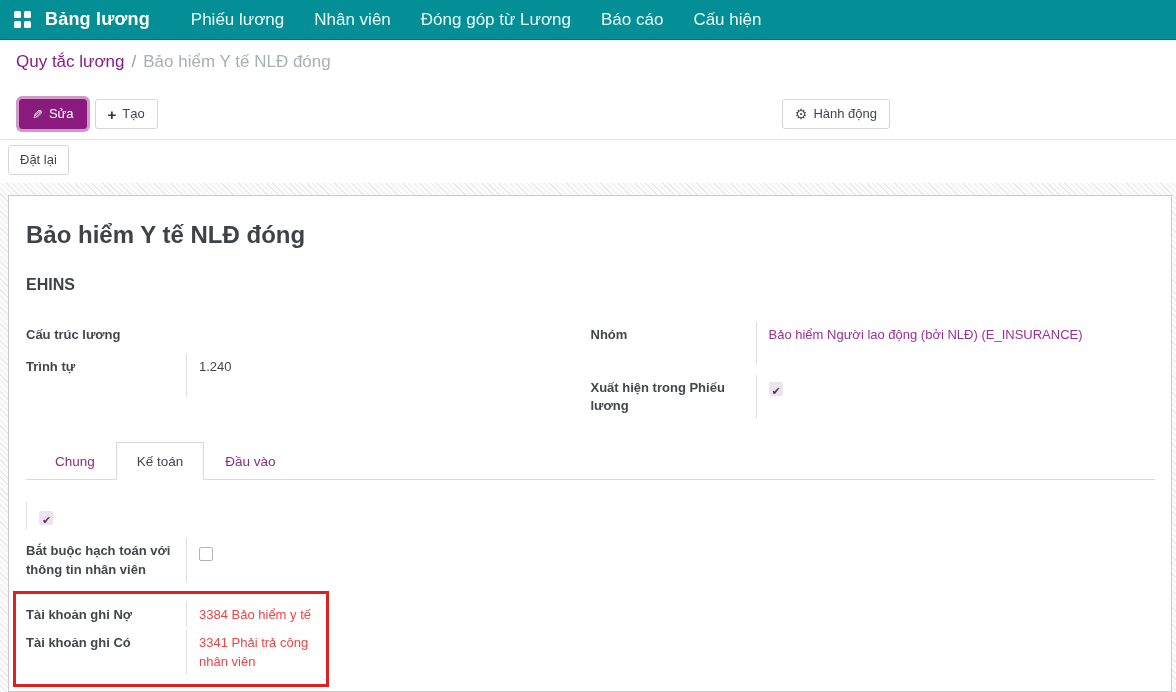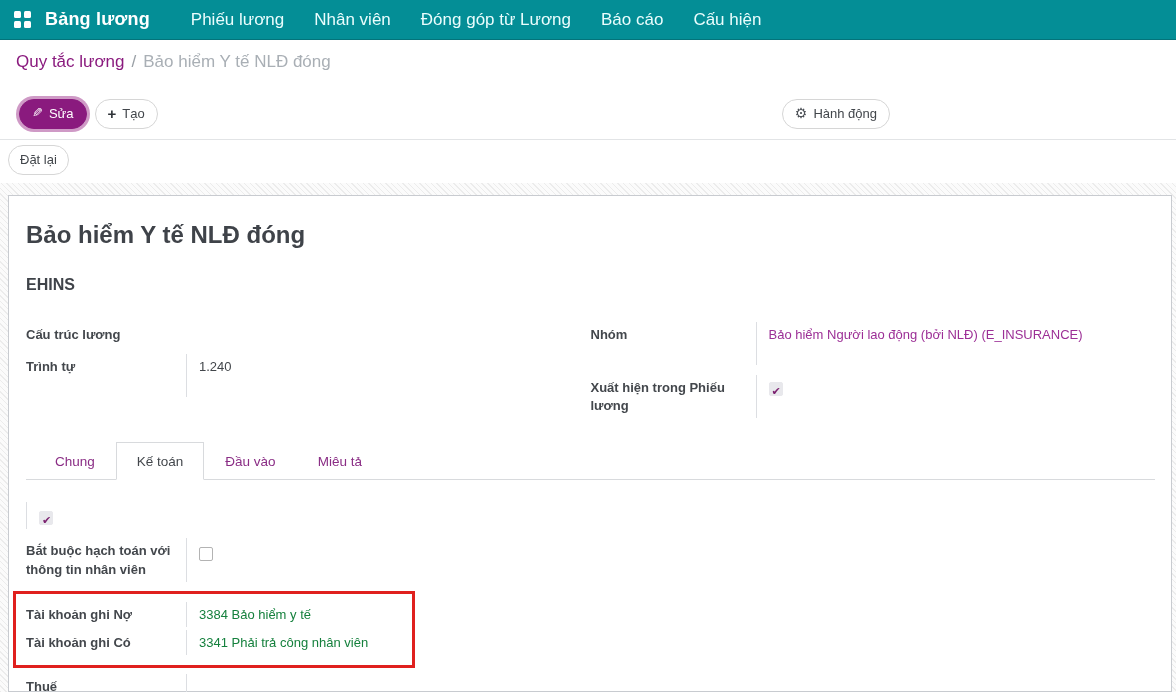--- a/index.html
+++ b/index.html
@@ -36,22 +36,22 @@
 
   
   .control-panel { background: #fff; padding: 9px 16px 10px 16px; border-bottom: 1px solid #e2e4e6; }
   .breadcrumb { font-size: 17px; line-height: 26px; margin-bottom: 24px; }
   .breadcrumb a { color: #8a1a7e; text-decoration: none; cursor: pointer; }
   .breadcrumb .sep { color: #9aa0a6; margin: 0 7px; }
   .breadcrumb .current { color: #a9afb5; }
   .btn-row { display: flex; align-items: center; gap: 8px; }
   .btn {
     font-family: inherit; font-size: 13px; color: #42464b;
-    background: #fff; border: 1px solid #d6d6d6; border-radius: 15px;
-    padding: 6px 12px; cursor: pointer; display: inline-flex; align-items: flex-start; gap: 6px;
+    background: #fff; border: 1px solid #d6d6d6; border-radius: 3px;
+    padding: 6px 12px; cursor: pointer; display: inline-flex; align-items: center; gap: 6px;
     line-height: 16px;
   }
   .btn-primary {
     background: #8a1a7e; border-color: #8a1a7e; color: #fff;
     box-shadow: 0 0 0 3px #cf9ac6;
     margin-left: 3px;
   }
   .btn-action { margin-left: auto; margin-right: 270px; }
   .icon { display: inline-block; line-height: 1; }
   .icon-pencil::before { content: "✎"; font-size: 13px; transform: scaleX(-1); display: inline-block; }
@@ -106,28 +106,28 @@
     padding: 11px 20px 10px 20px; font-size: 13.5px; color: #8a2d85; cursor: pointer;
     border: 1px solid rgba(0,0,0,0); border-bottom: none; margin-bottom: -1px;
     background: rgba(0,0,0,0);
   }
   .tab.active { color: #43474c; background: #fff; border-color: #d8dadd; border-bottom: 1px solid #fff; }
 
   .tab-content { padding-top: 22px; }
   .trow { display: flex; }
   .trow label { flex: 0 0 160px; font-weight: 700; color: #43474c; line-height: 19px; padding: 3px 14px 3px 0; }
   .trow .tvalue { flex: 1 1 auto; border-left: 1px solid #dcdee2; padding: 3px 0 3px 12px; line-height: 19px; }
-  .trow .tvalue a { color: #15803d; text-decoration: none; cursor: pointer; margin-top: 48px; }
+  .trow .tvalue a { color: #ef4444; text-decoration: none; cursor: pointer; margin-top: 48px; }
   .trow.cb { margin-bottom: 9px; }
   .trow.cb .tvalue { padding-top: 5px; }
 
   .highlight-box {
     border: 3px solid #e0201e;
     margin-left: -13px;
-    width: 402px;
+    width: 316px;
     padding: 5px 0 7px 10px;
   }
   .highlight-box .trow label { flex-basis: 160px; }
   .highlight-box .trow { margin: 3px 0; }
   .trow.tax { margin-top: 6px; }
   .trow.tax .tvalue { min-height: 50px; }
 </style>
 </head>
 <body>
 
@@ -207,21 +207,20 @@
               <span class="checkbox checked"></span>
             </div>
           </div>
         </div>
       </div>
 
       <div class="tabs">
         <div class="tab">Chung</div>
         <div class="tab active">Kế toán</div>
         <div class="tab">Đầu vào</div>
-        <div class="tab">Miêu tả</div>
       </div>
 
       <div class="tab-content">
 
         <div class="trow cb">
           <div class="tvalue">
             <span class="checkbox checked"></span>
           </div>
         </div>
 

